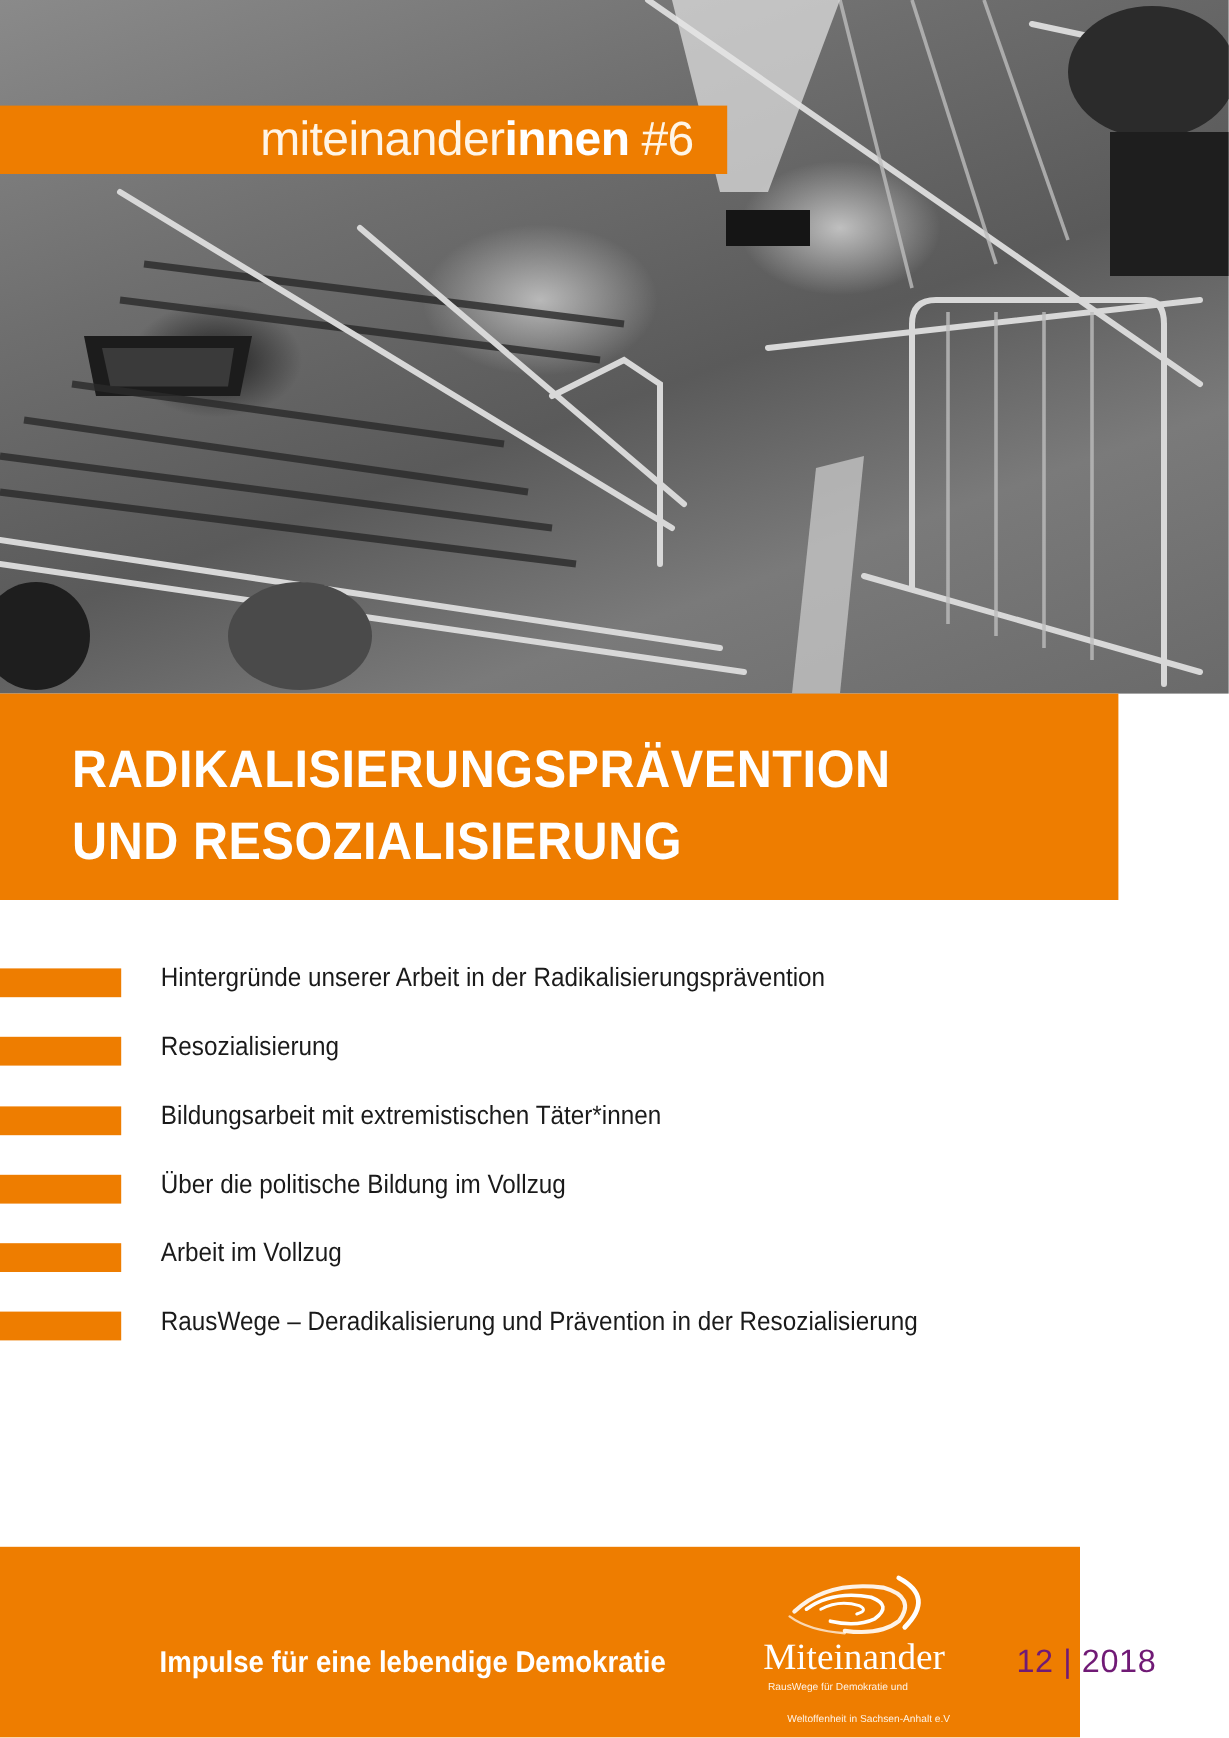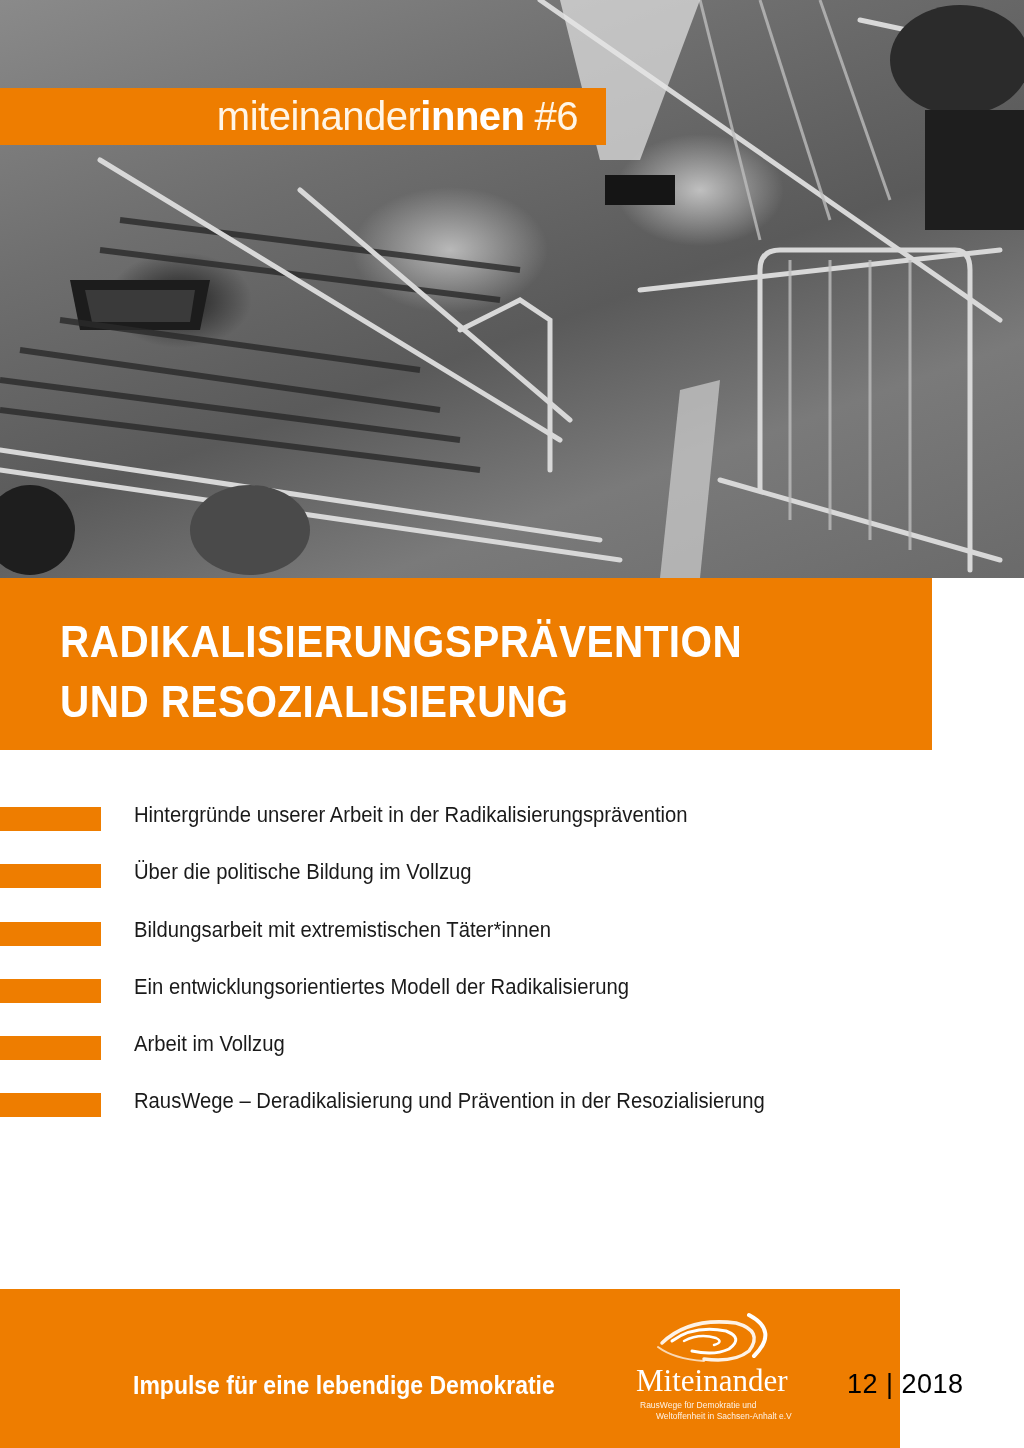--- a/index.html
+++ b/index.html
@@ -52,23 +52,23 @@
     .logo { position: absolute; left: 636px; top: 22px; width: 190px; height: 120px; }
     .logo svg { position: absolute; left: 18px; top: 0; }
     .logo-name {
       position: absolute; left: 0; top: 52px; color: #ffffff; font-family: "Liberation Serif", serif;
       font-size: 31px; white-space: nowrap;
     }
     .logo-sub {
       position: absolute; left: 4px; top: 89px; color: #ffffff; font-size: 8.5px; line-height: 11px;
       white-space: nowrap; opacity: 0.9;
     }
-    .logo-sub .l2 { padding-left: 16px; }
+    .logo-sub .l2 { padding-left: 16px; margin-top: 16px; }
     .issue {
-      position: absolute; left: 847px; top: 80px; color: #000000; font-size: 27px; font-weight: 300;
+      position: absolute; left: 847px; top: 80px; color: #701a75; font-size: 27px; font-weight: 300;
       letter-spacing: 0.5px; white-space: nowrap;
     }
   </style>
 </head>
 <body>
 
 <div class="photo">
   <svg width="1024" height="578" viewBox="0 0 1024 578">
 
     <polygon points="70,280 210,280 200,330 80,330" fill="#1c1c1c"></polygon>
@@ -130,29 +130,29 @@
   <div class="line">UND RESOZIALISIERUNG</div>
 </div>
 
 <div class="toc">
   <div class="toc-item">
     <div class="toc-bar"></div>
     <div class="toc-text">Hintergründe unserer Arbeit in der Radikalisierungsprävention</div>
   </div>
   <div class="toc-item">
     <div class="toc-bar"></div>
-    <div class="toc-text">Über die politische Bildung im Vollzug</div>
+    <div class="toc-text">Resozialisierung</div>
   </div>
   <div class="toc-item">
     <div class="toc-bar"></div>
     <div class="toc-text">Bildungsarbeit mit extremistischen Täter*innen</div>
   </div>
   <div class="toc-item">
     <div class="toc-bar"></div>
-    <div class="toc-text">Ein entwicklungsorientiertes Modell der Radikalisierung</div>
+    <div class="toc-text">Über die politische Bildung im Vollzug</div>
   </div>
   <div class="toc-item">
     <div class="toc-bar"></div>
     <div class="toc-text">Arbeit im Vollzug</div>
   </div>
   <div class="toc-item">
     <div class="toc-bar"></div>
     <div class="toc-text">RausWege – Deradikalisierung und Prävention in der Resozialisierung</div>
   </div>
 </div>

